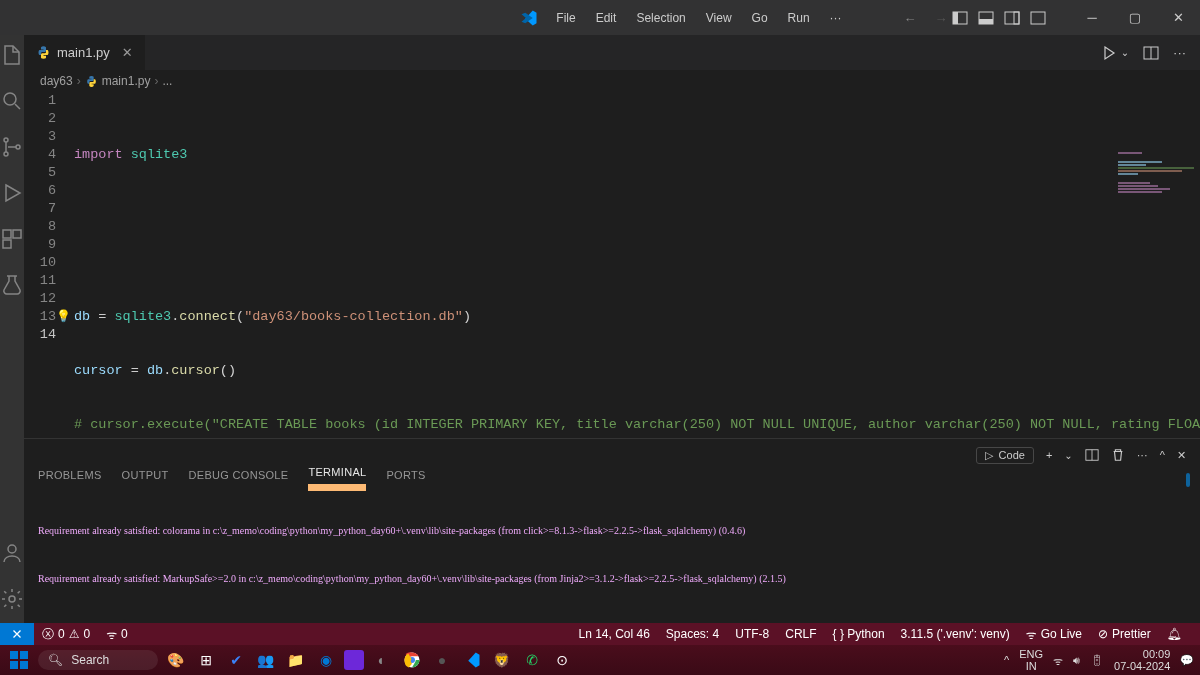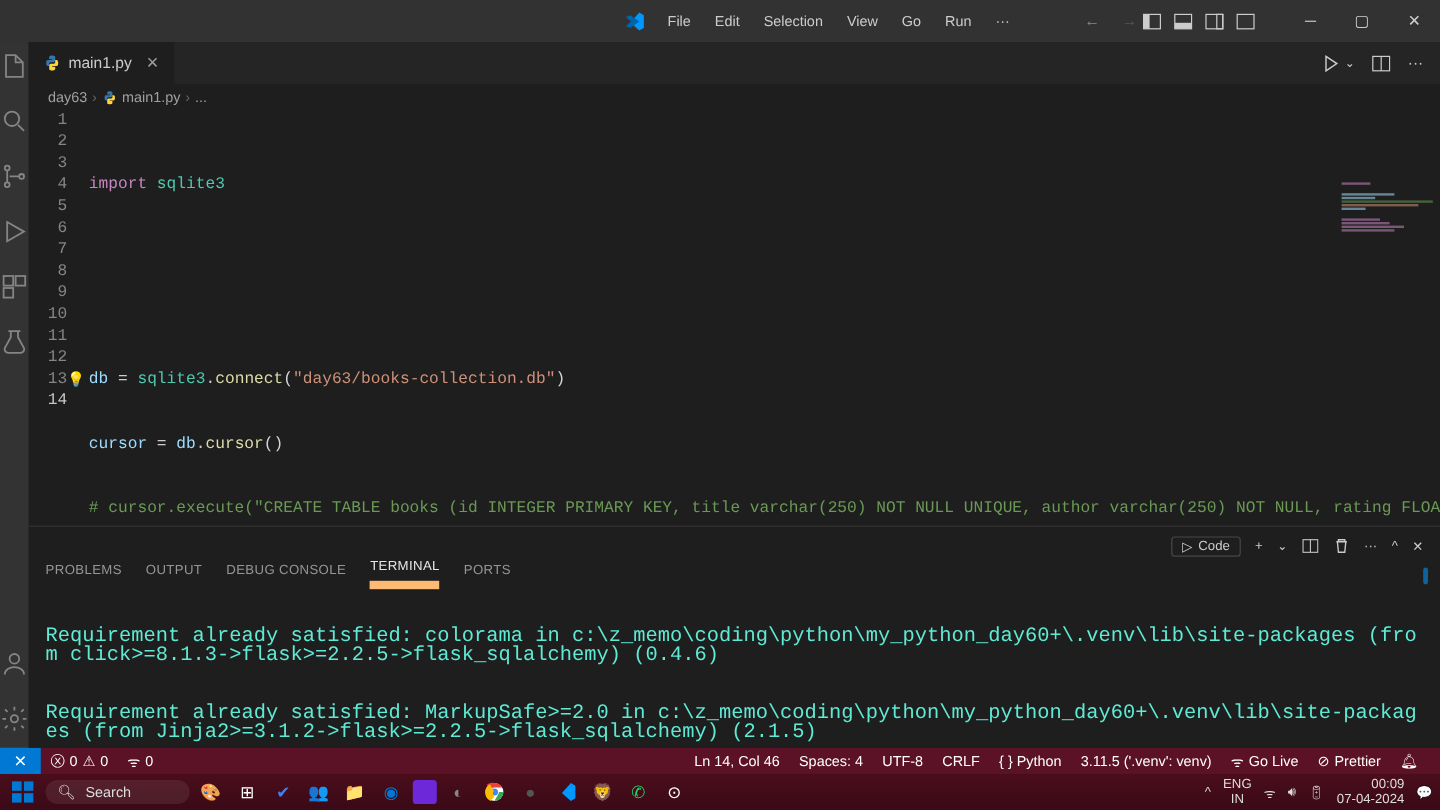--- a/index.html
+++ b/index.html
@@ -160,24 +160,24 @@
   color: #969696;
 }
 .panel-tabs .ptab { cursor: pointer; padding: 6px 0; letter-spacing: 0.3px; margin-top: 40px; }
 .panel-tabs .ptab.active { color: #e7e7e7; border-bottom: 7px solid #fdba74; }
 .panel-tabs .panel-actions { margin-left: auto; display: flex; align-items: center; gap: 12px; color: #ccc; }
 .panel-tabs .code-btn { border: 1px solid #474747; border-radius: 3px; padding: 1px 8px; font-size: 11px; display: flex; align-items: center; gap: 5px; }
 
 .terminal-body {
   flex: 1;
   padding: 4px 14px;
-  font-family: Liberation Mono, monospace;
-  font-size: 17px;
+  font-family: Liberation Serif, serif;
+  font-size: 10px;
   line-height: 16px;
-  color: #5eead4;
+  color: #f0abfc;
   overflow: hidden;
   white-space: pre-wrap;
   word-break: break-all;
 }
 .term-scroll-indicator { position: absolute; right: 10px; width: 4px; height: 14px; background: #0e639c; border-radius: 2px; }
 
 .statusbar {
   height: 22px;
   background: #68217a;
   background: #4b0f1f;

